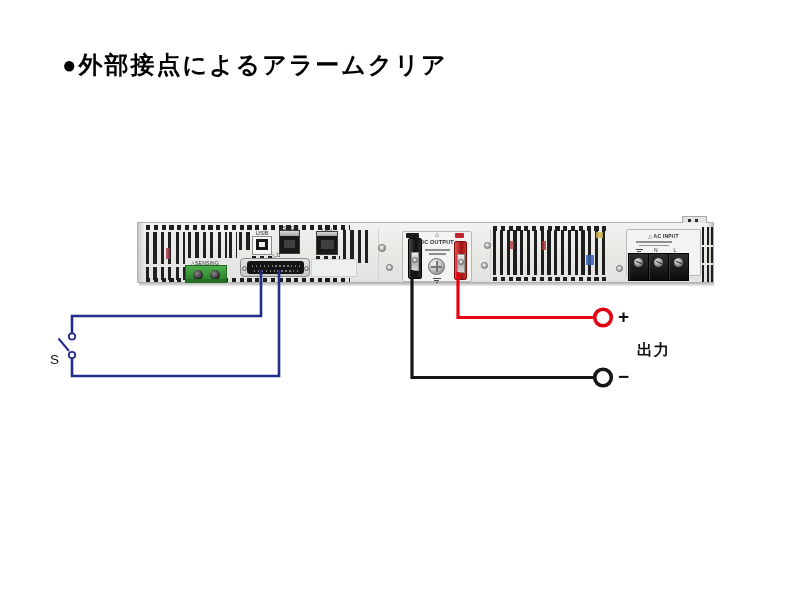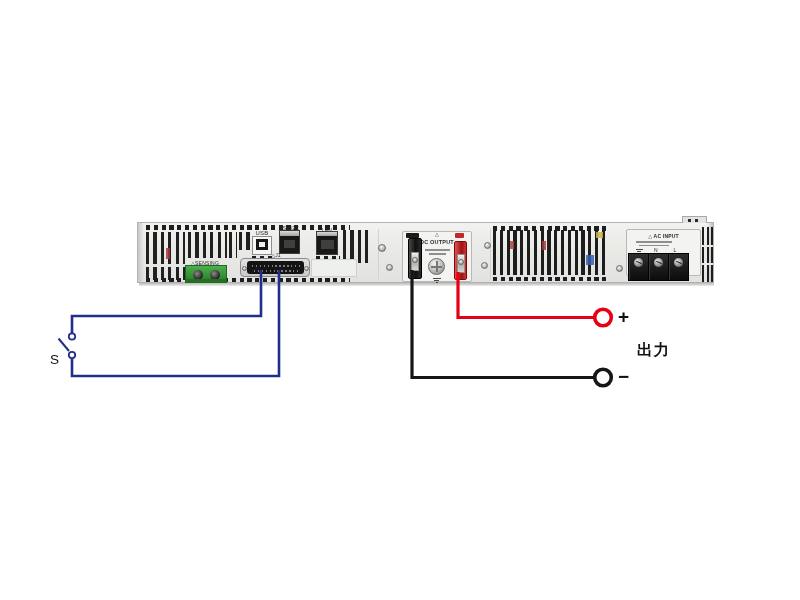--- a/index.html
+++ b/index.html
@@ -67,20 +67,21 @@
   .plus-label{position:absolute;left:618px;top:306px;font-size:19px;font-weight:bold;color:#111;}
   .minus-label{position:absolute;left:618px;top:366px;font-size:19px;font-weight:bold;color:#111;}
   .out-label{position:absolute;left:637px;top:340px;font-size:15.5px;font-weight:bold;color:#111;letter-spacing:1px;}
   svg.wires{position:absolute;left:0;top:0;pointer-events:none;}
 </style>
 </head>
 <body>
 
 <div class="canvas">
 
+  <div class="title">●外部接点によるアラームクリア</div>
 
   <div class="panel">
 
     <div class="abs tab">
         <i style="left:5px"></i>
         <i style="left:12px"></i>
       </div>
     <div class="abs edgeL"></div>
     <div class="abs edgeR"></div>
 

